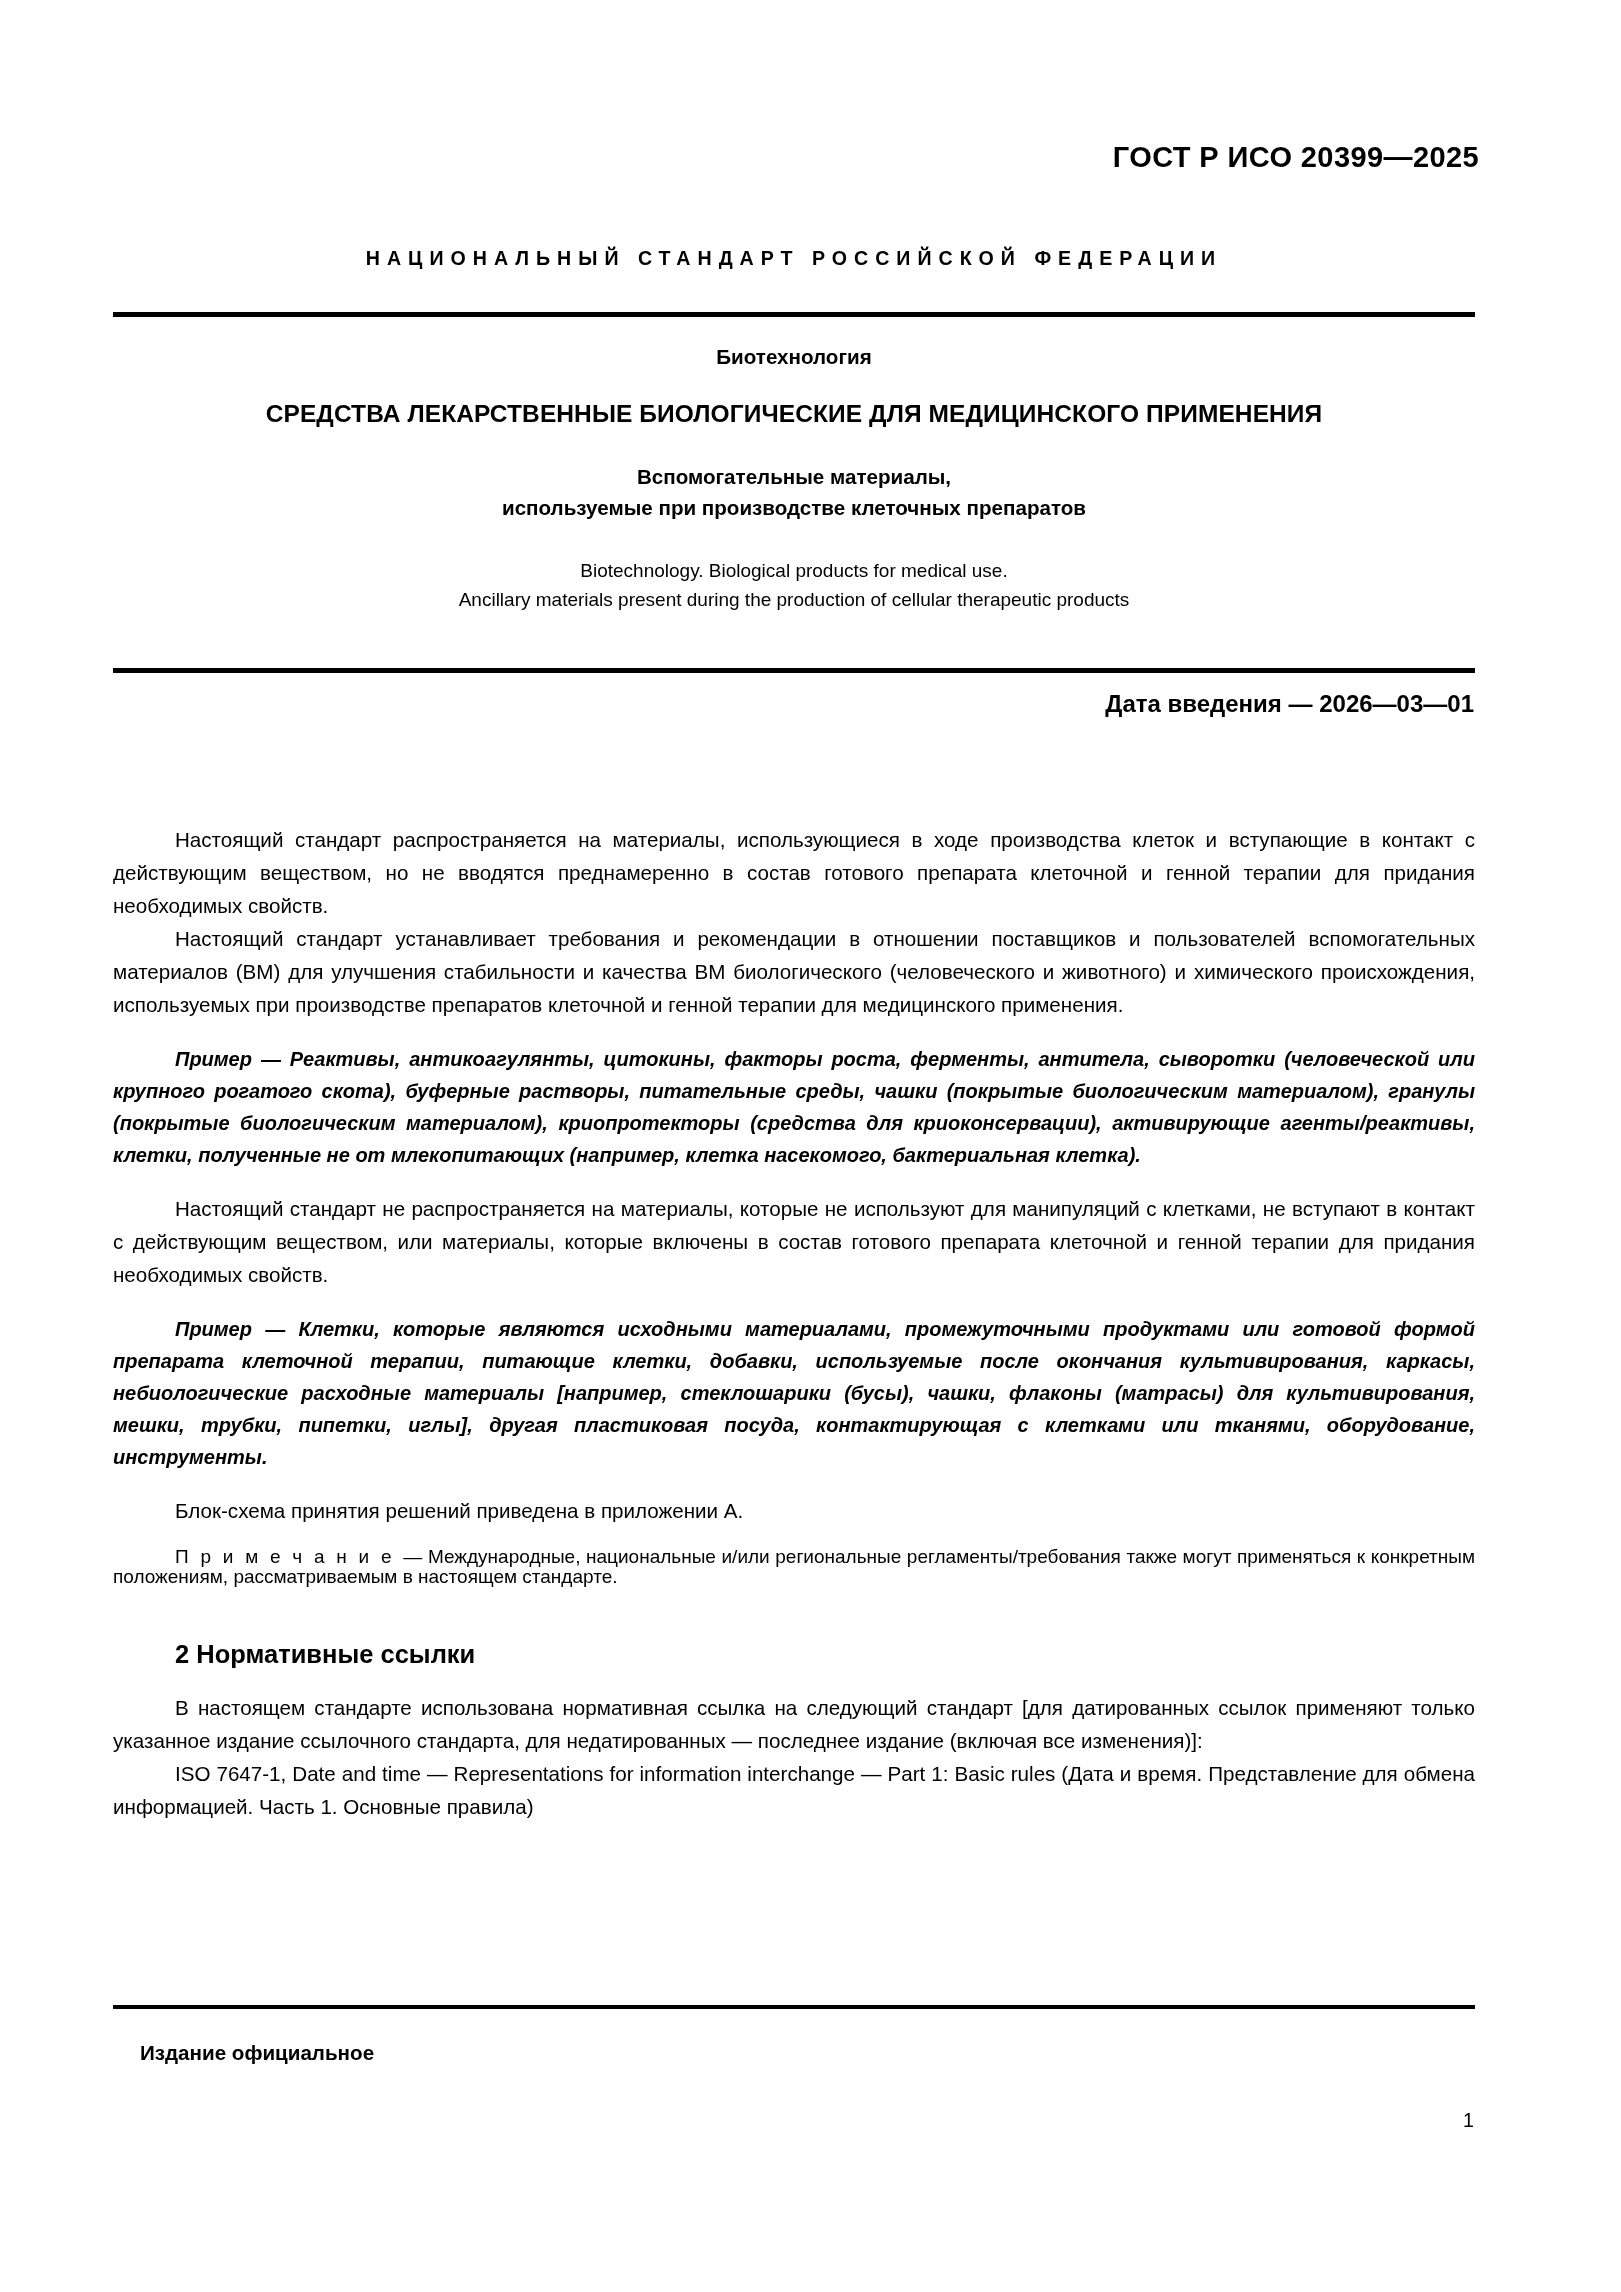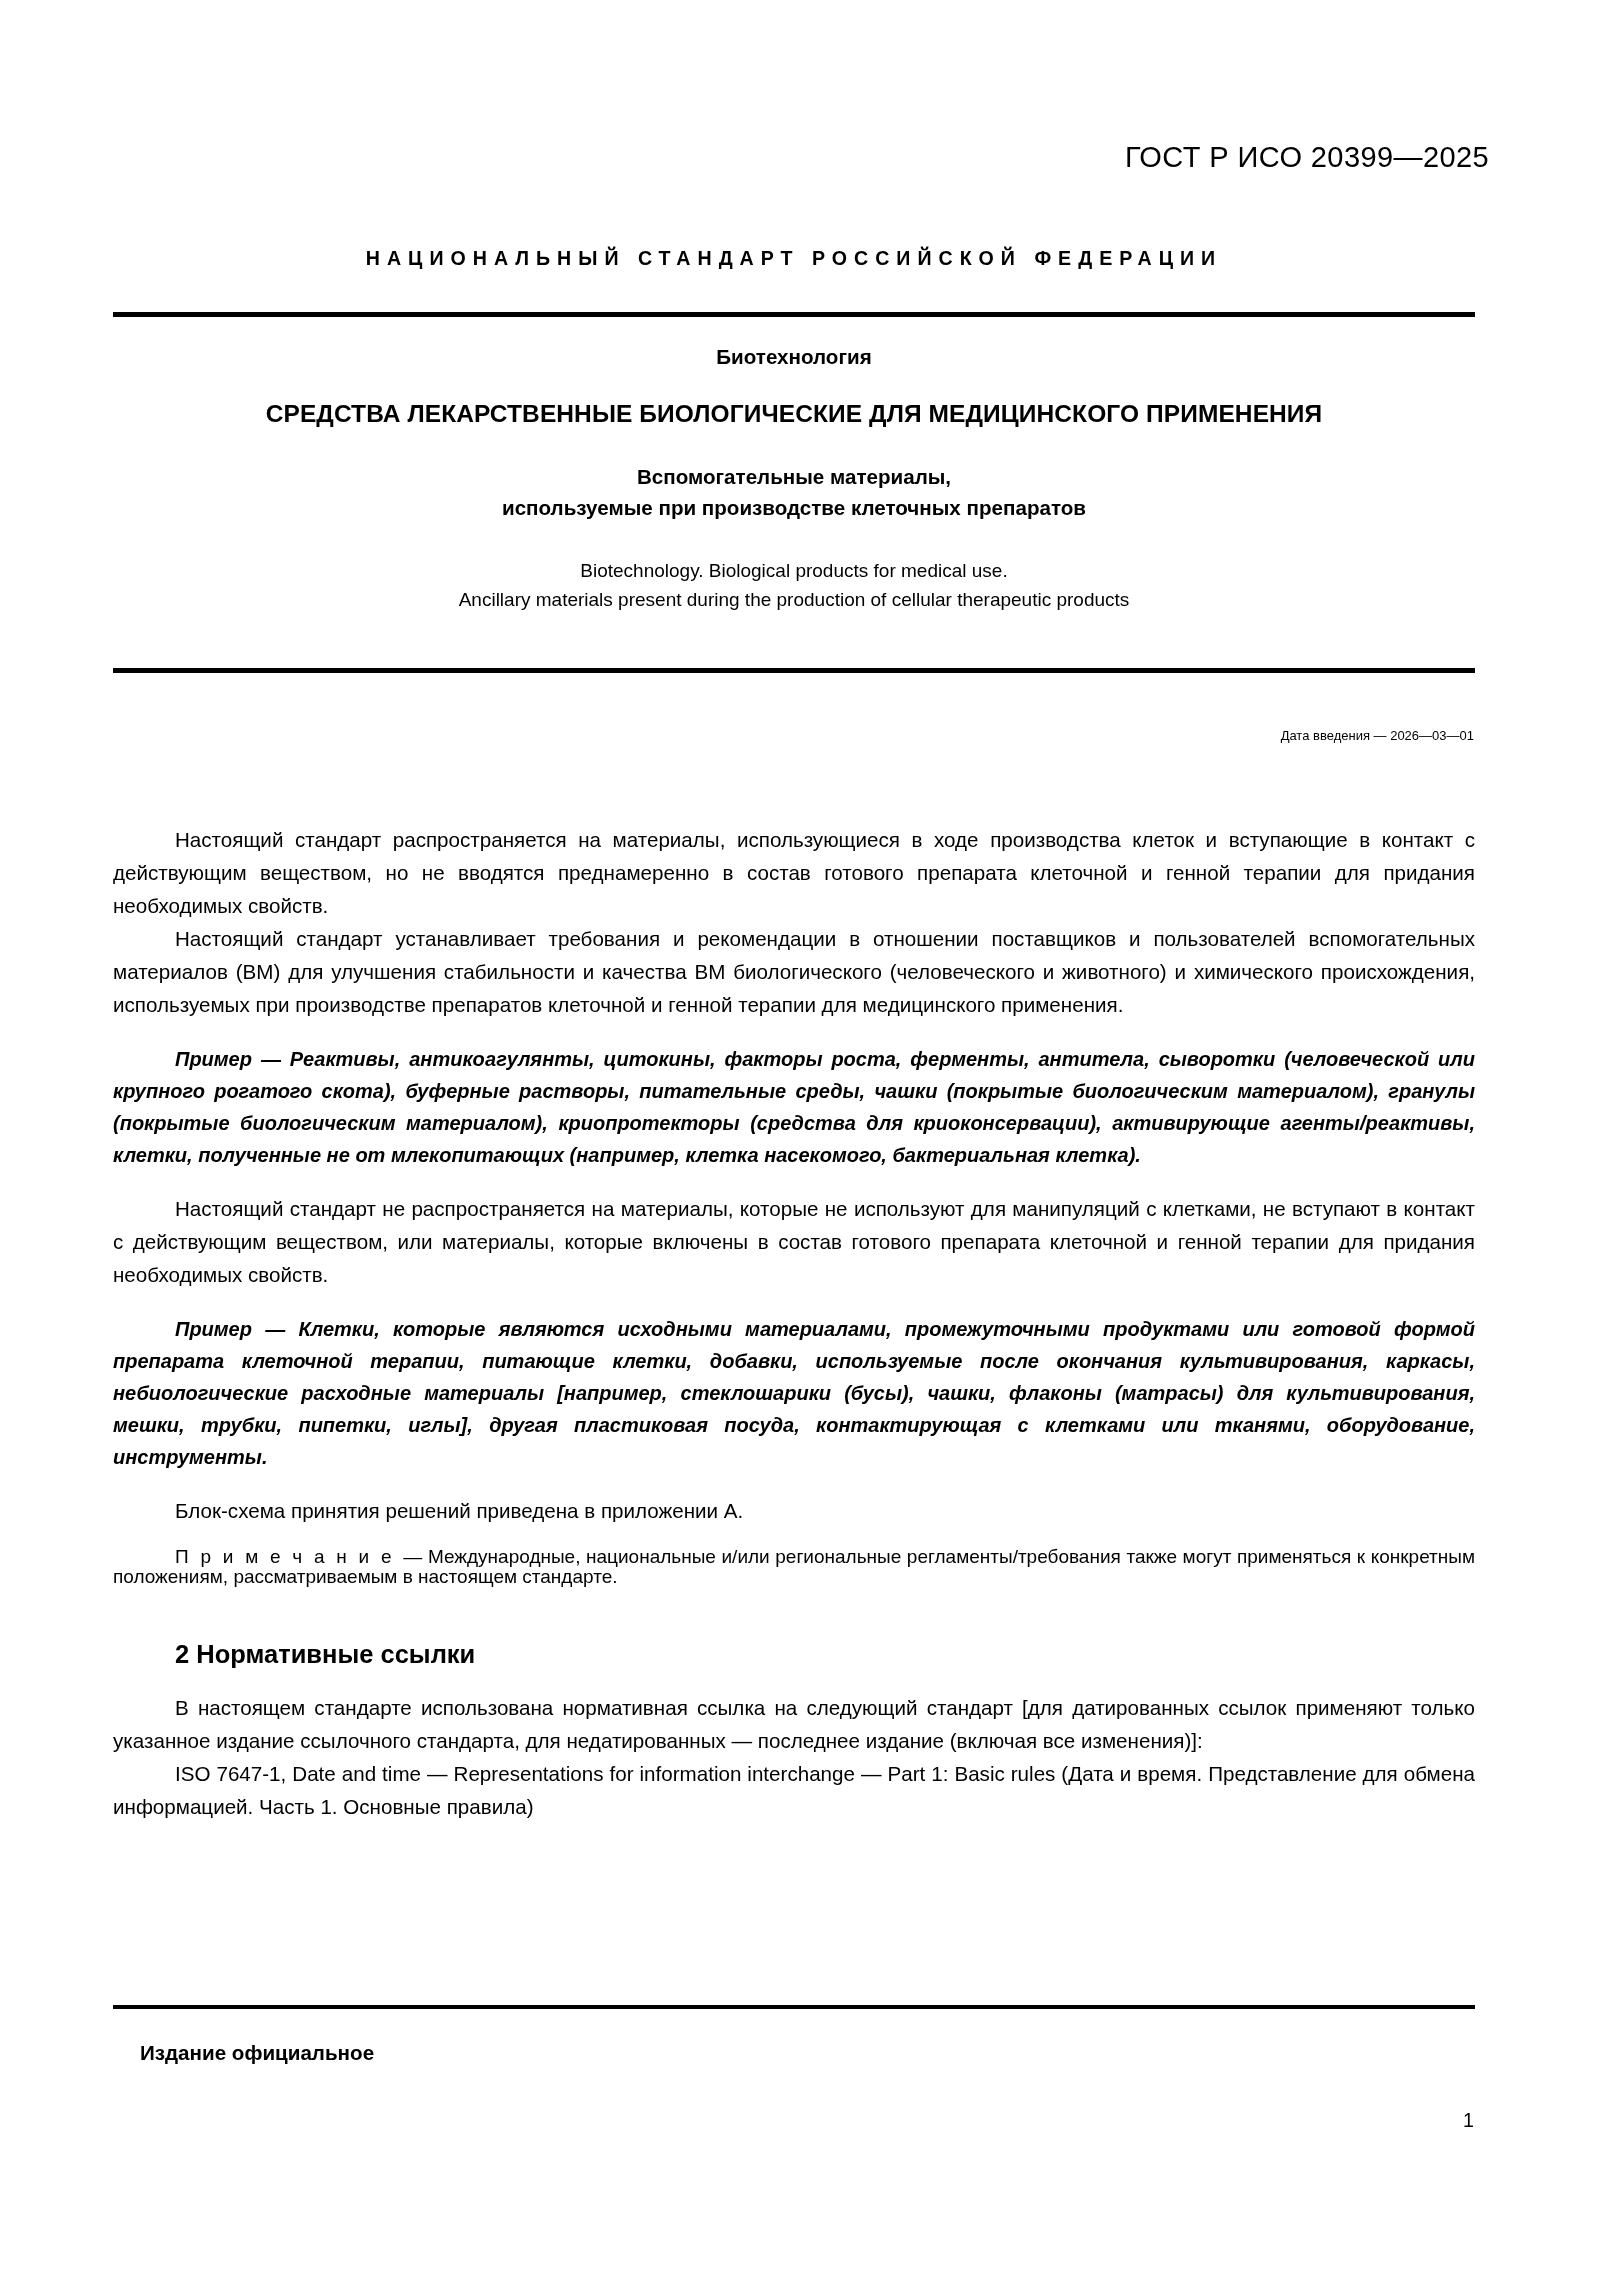--- a/index.html
+++ b/index.html
@@ -17,23 +17,23 @@
     height: 2293px;
     background: #ffffff;
     box-sizing: border-box;
     overflow: hidden;
   }
 
   
   .doc-number {
     position: absolute;
     top: 141px;
-    right: 132px;
+    right: 142px;
     font-size: 29px;
-    font-weight: normal;
+    font-weight: bold;
     letter-spacing: 0.4px;
     white-space: nowrap;
   }
 
   .nat-standard {
     position: absolute;
     top: 247px;
     left: 113px;
     width: 1362px;
     text-align: center;
@@ -79,24 +79,24 @@
   }
   .t-en {
     font-size: 19px;
     font-weight: normal;
     line-height: 29px;
     margin: 0;
   }
 
   .date-line {
     position: absolute;
-    top: 728px;
+    top: 690px;
     right: 147px;
-    font-size: 13px;
-    font-weight: normal;
+    font-size: 24px;
+    font-weight: bold;
     white-space: nowrap;
   }
 
   
   .content {
     position: absolute;
     top: 823px;
     left: 113px;
     width: 1362px;
   }

